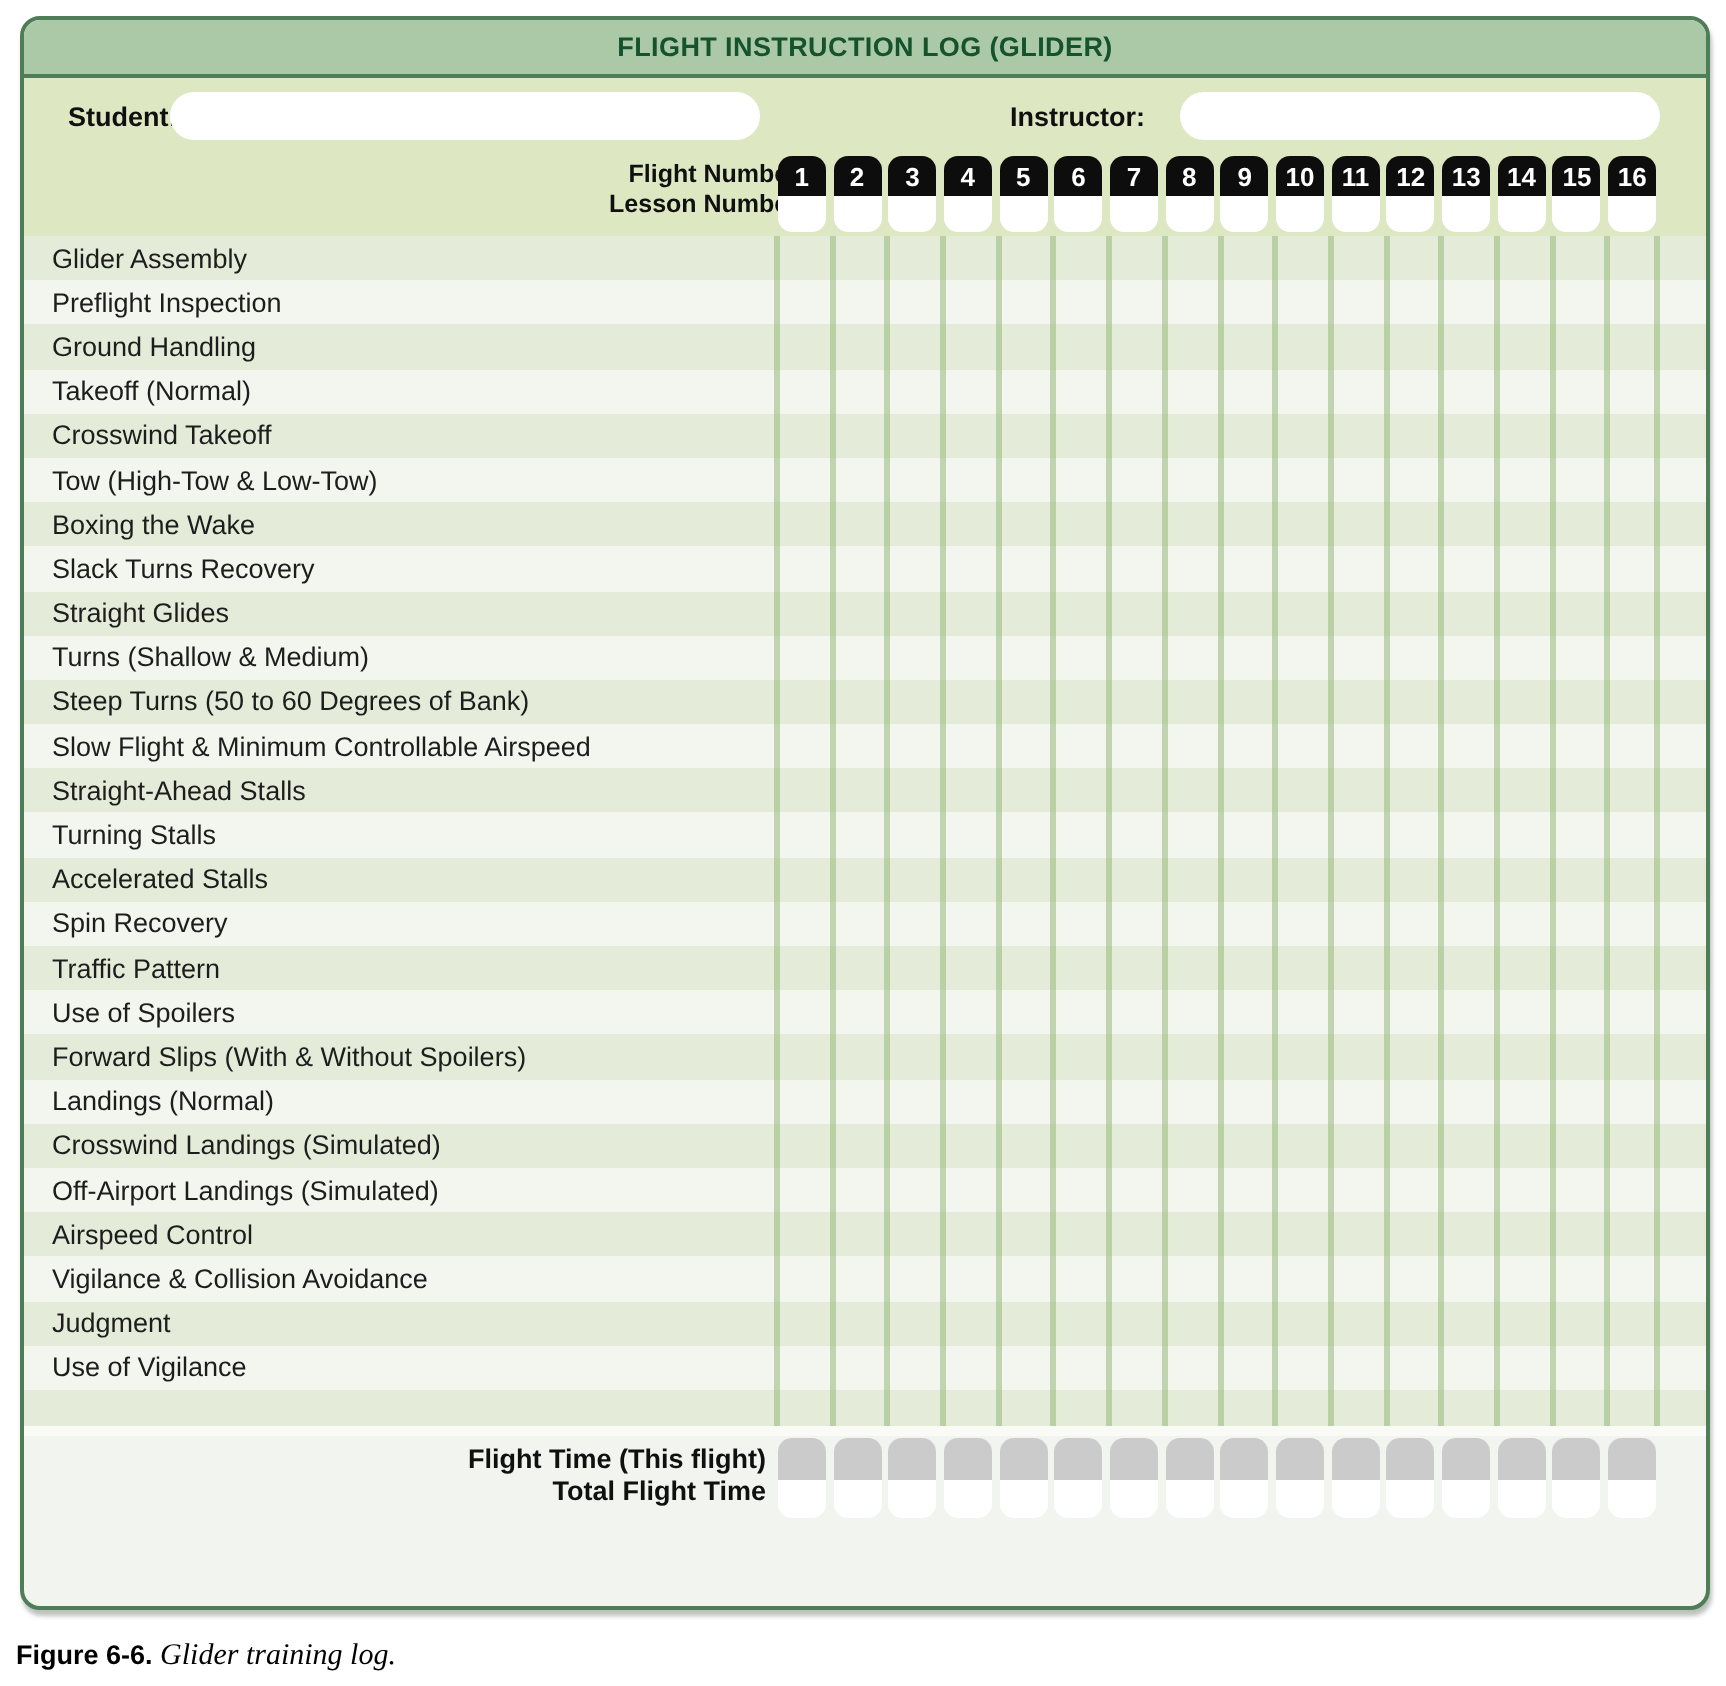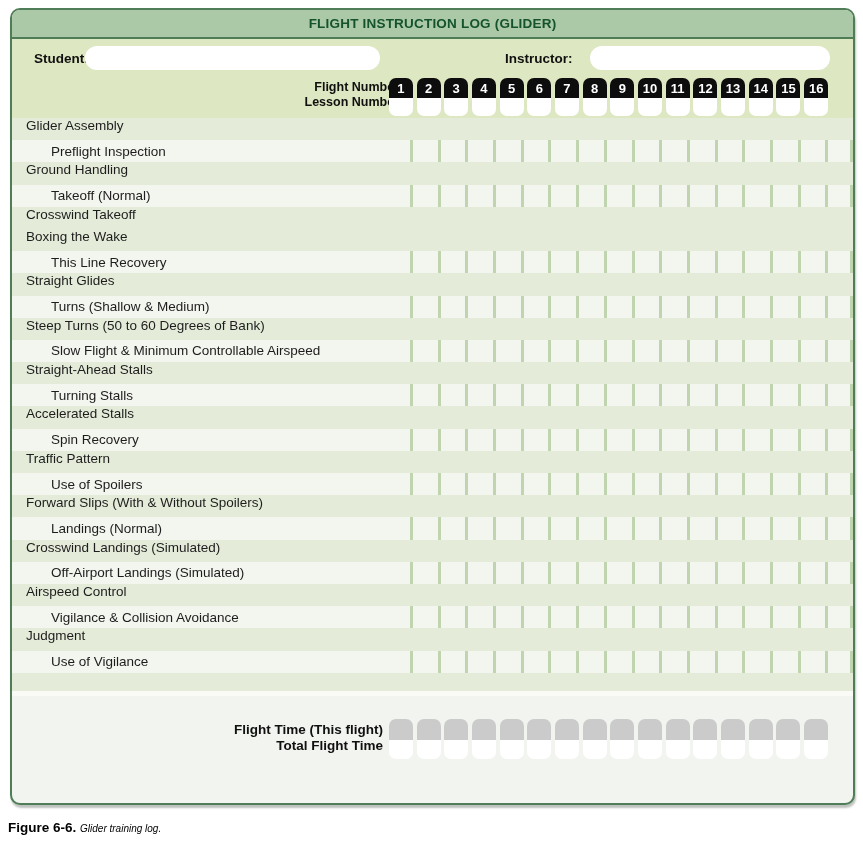--- a/index.html
+++ b/index.html
@@ -45,41 +45,41 @@
   .numcols{left:375px;top:39px;}
   .numcol,.ftcol{width:27.7px;display:flex;flex-direction:column;align-items:center;}
   .fnum{
     width:24px;height:20px;background:var(--flight-cell,#0d0d0d);color:#fff;
     font-weight:bold;font-size:13px;display:flex;align-items:center;justify-content:center;
     border-radius:7px 7px 0 0;
   }
   .lnum{width:24px;height:18px;background:#ffffff;border-radius:0 0 7px 7px;}
   .grid{}
   .grow{display:flex;height:22.2px;}
-  .grow.green{background:var(--row-green,#e4ecd9);flex-direction:column;}
-  .grow.white{background:var(--row-white,#f3f5ef);padding-left:25px;}
+  .grow.green{background:var(--row-green,#e4ecd9);}
+  .grow.white{background:var(--row-white,#f3f5ef);}
   .grow.empty{height:18px;}
   .glabel{
     width:375px;box-sizing:border-box;padding-left:14px;
     display:flex;align-items:center;font-size:13.5px;color:#1d1d1d;white-space:nowrap;
   }
   .gcells{display:flex;}
   .gcell{width:27.7px;box-sizing:border-box;border-left:3px solid var(--grid-line,rgba(134,172,100,.45));}
   .gcell:last-child{border-right:3px solid var(--grid-line,rgba(134,172,100,.45));}
   .spacer{height:5px;background:#fafbf7;}
   .ftlabels{
     position:absolute;left:0;top:712px;width:371px;text-align:right;
     font-weight:bold;font-size:13.5px;line-height:16px;color:#101010;
   }
   .ftcells{left:375px;top:709px;}
   .tcell{width:24px;height:21px;background:var(--time-gray,#cbcbcb);border-radius:7px 7px 0 0;}
   .bcell{width:24px;height:19px;background:#ffffff;border-radius:0 0 7px 7px;}
   .caption{position:absolute;left:8px;top:820px;font-size:13.5px;color:#000;}
   .caption .fig{font-weight:bold;}
-  .caption .txt{font-style:italic;font-family:Liberation Sans, sans-serif;font-size:10px;}
+  .caption .txt{font-style:italic;font-family:Liberation Serif, serif;font-size:15px;}
 </style>
 </head>
 <body>
 
 <div class="form">
 
   <div class="title">FLIGHT INSTRUCTION LOG (GLIDER)</div>
 
   <div class="band">
     <span class="fld-label student-label">Student:</span>
@@ -259,20 +259,41 @@
           <div class="gcell"></div>
           <div class="gcell"></div>
           <div class="gcell"></div>
           <div class="gcell"></div>
           <div class="gcell"></div>
           <div class="gcell"></div>
           <div class="gcell"></div>
           <div class="gcell"></div>
         </div>
       </div>
+      <div class="grow white">
+        <div class="glabel">Tow (High-Tow &amp; Low-Tow)</div>
+        <div class="gcells">
+          <div class="gcell"></div>
+          <div class="gcell"></div>
+          <div class="gcell"></div>
+          <div class="gcell"></div>
+          <div class="gcell"></div>
+          <div class="gcell"></div>
+          <div class="gcell"></div>
+          <div class="gcell"></div>
+          <div class="gcell"></div>
+          <div class="gcell"></div>
+          <div class="gcell"></div>
+          <div class="gcell"></div>
+          <div class="gcell"></div>
+          <div class="gcell"></div>
+          <div class="gcell"></div>
+          <div class="gcell"></div>
+        </div>
+      </div>
       <div class="grow green">
         <div class="glabel">Boxing the Wake</div>
         <div class="gcells">
           <div class="gcell"></div>
           <div class="gcell"></div>
           <div class="gcell"></div>
           <div class="gcell"></div>
           <div class="gcell"></div>
           <div class="gcell"></div>
           <div class="gcell"></div>
@@ -281,21 +302,21 @@
           <div class="gcell"></div>
           <div class="gcell"></div>
           <div class="gcell"></div>
           <div class="gcell"></div>
           <div class="gcell"></div>
           <div class="gcell"></div>
           <div class="gcell"></div>
         </div>
       </div>
       <div class="grow white">
-        <div class="glabel">This Line Recovery</div>
+        <div class="glabel">Slack Turns Recovery</div>
         <div class="gcells">
           <div class="gcell"></div>
           <div class="gcell"></div>
           <div class="gcell"></div>
           <div class="gcell"></div>
           <div class="gcell"></div>
           <div class="gcell"></div>
           <div class="gcell"></div>
           <div class="gcell"></div>
           <div class="gcell"></div>

